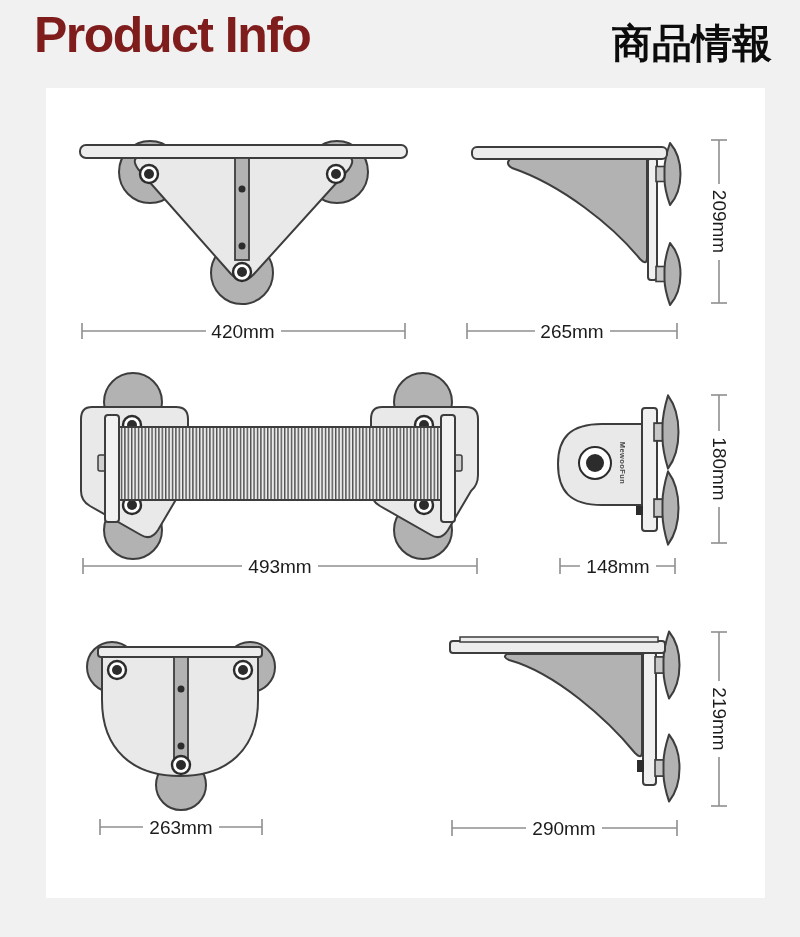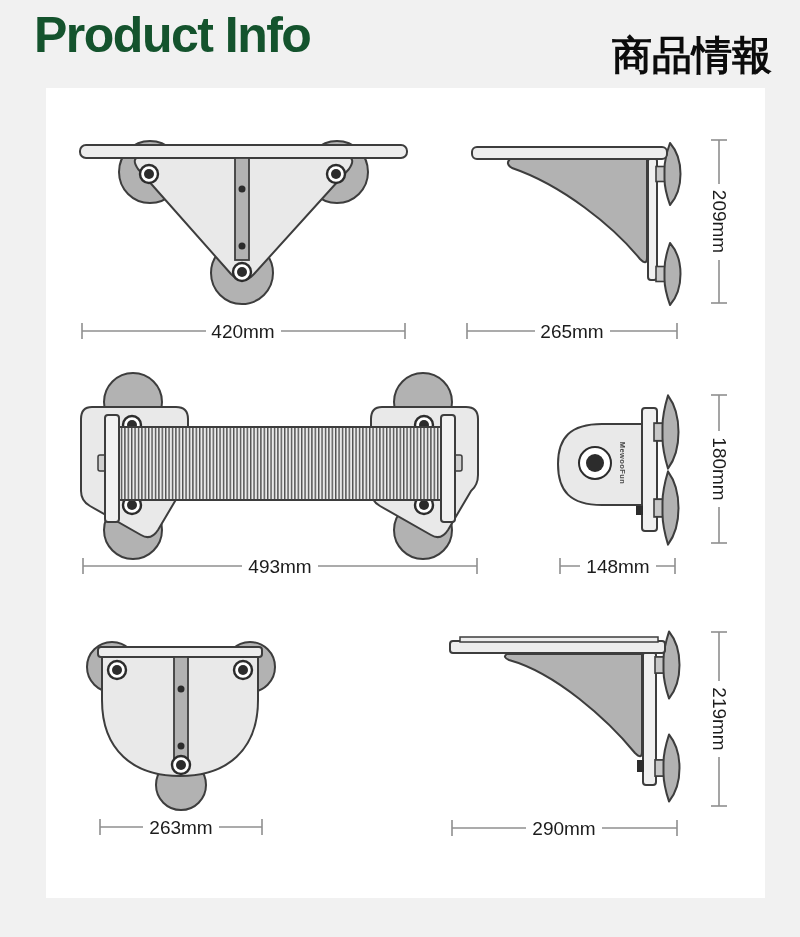--- a/index.html
+++ b/index.html
@@ -5,24 +5,24 @@
   html,body{margin:0;padding:0;}
   body{
     width:800px;height:937px;
     background:#f1f1f1;
     font-family:"Liberation Sans",sans-serif;
     position:relative;overflow:hidden;
   }
   .header{position:absolute;left:0;top:0;width:800px;height:88px;}
   .title-en{
     position:absolute;left:34px;top:6px;
-    font-size:50px;font-weight:bold;letter-spacing:-1.5px;color:#14532d;
+    font-size:50px;font-weight:bold;letter-spacing:-1.5px;color:#7f1d1d;
   }
   .title-ja{
-    position:absolute;right:28px;top:28px;
+    position:absolute;right:28px;top:16px;
     font-size:40px;font-weight:bold;color:#0c0c0c;
     font-family:Liberation Serif, serif;
   }
   .panel{
     position:absolute;left:46px;top:88px;width:719px;height:810px;
     background:#ffffff;
   }
   svg{display:block;}
   text.dim{
     font-family:"Liberation Sans",sans-serif;

